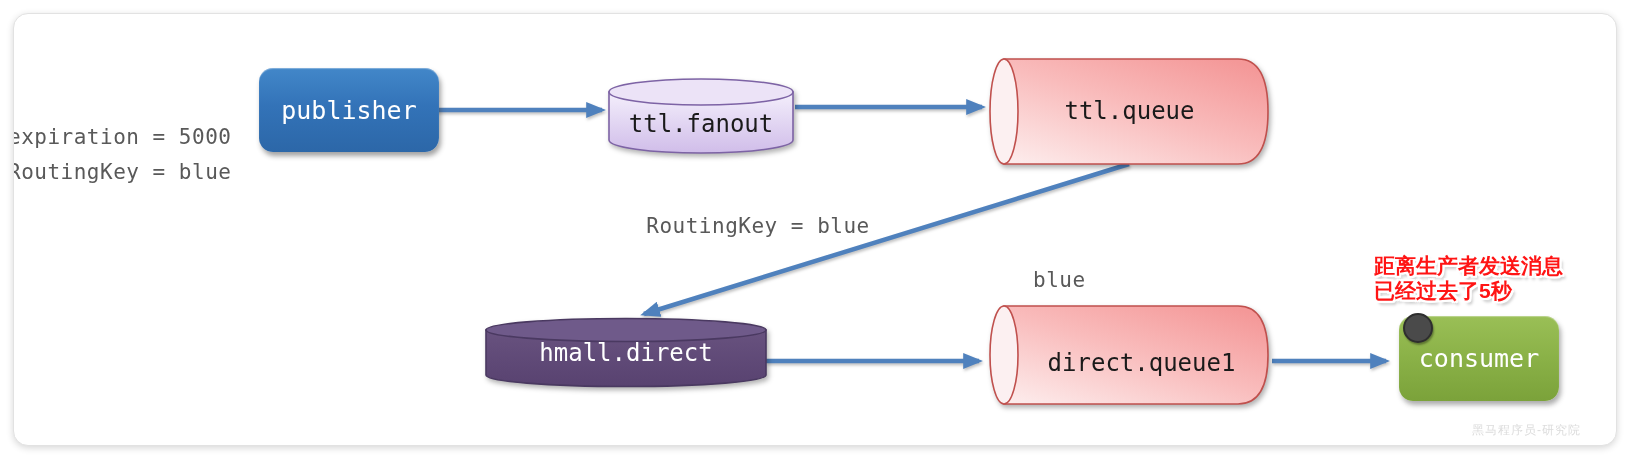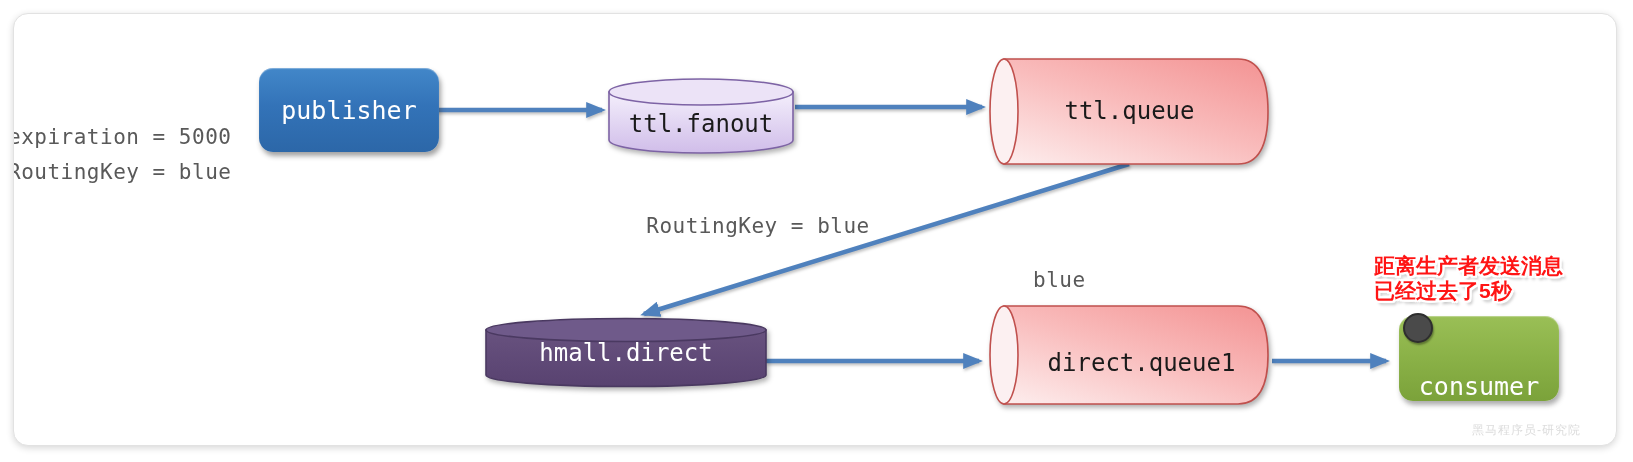--- a/index.html
+++ b/index.html
@@ -22,21 +22,21 @@
     position:absolute; left:245px; top:54px; width:180px; height:84px;
     border-radius:14px; background:linear-gradient(180deg,#4287c9 0%,#3373b8 45%,#2c67a8 100%);
     box-shadow:2px 4px 5px rgba(50,50,50,0.45), inset 0 1px 1px rgba(255,255,255,0.35);
     display:flex; align-items:center; justify-content:center;
     color:#fff; font-size:25px;
   }
   .cons-box {
     position:absolute; left:1385px; top:302px; width:160px; height:85px;
     border-radius:14px; background:linear-gradient(180deg,#9abf56 0%,#8ab147 50%,#7ba23a 100%);
     box-shadow:2px 4px 5px rgba(50,50,50,0.4), inset 0 1px 1px rgba(255,255,255,0.35);
-    display:flex; align-items:flex-end; justify-content:center;
+    display:flex; align-items:center; justify-content:center;
     color:#fff; font-size:25px;
   }
   .cons-dot {
     position:absolute; left:1389px; top:299px; width:30px; height:30px;
     border-radius:50%; background:#4a4a4a; border:2.5px solid #2e2e2e;
     box-shadow:1px 2px 2px rgba(0,0,0,0.35);
   }
   .note {
     position:absolute; left:1320px; top:239px; width:240px;
     font-family:"Liberation Sans", sans-serif; font-weight:bold;

